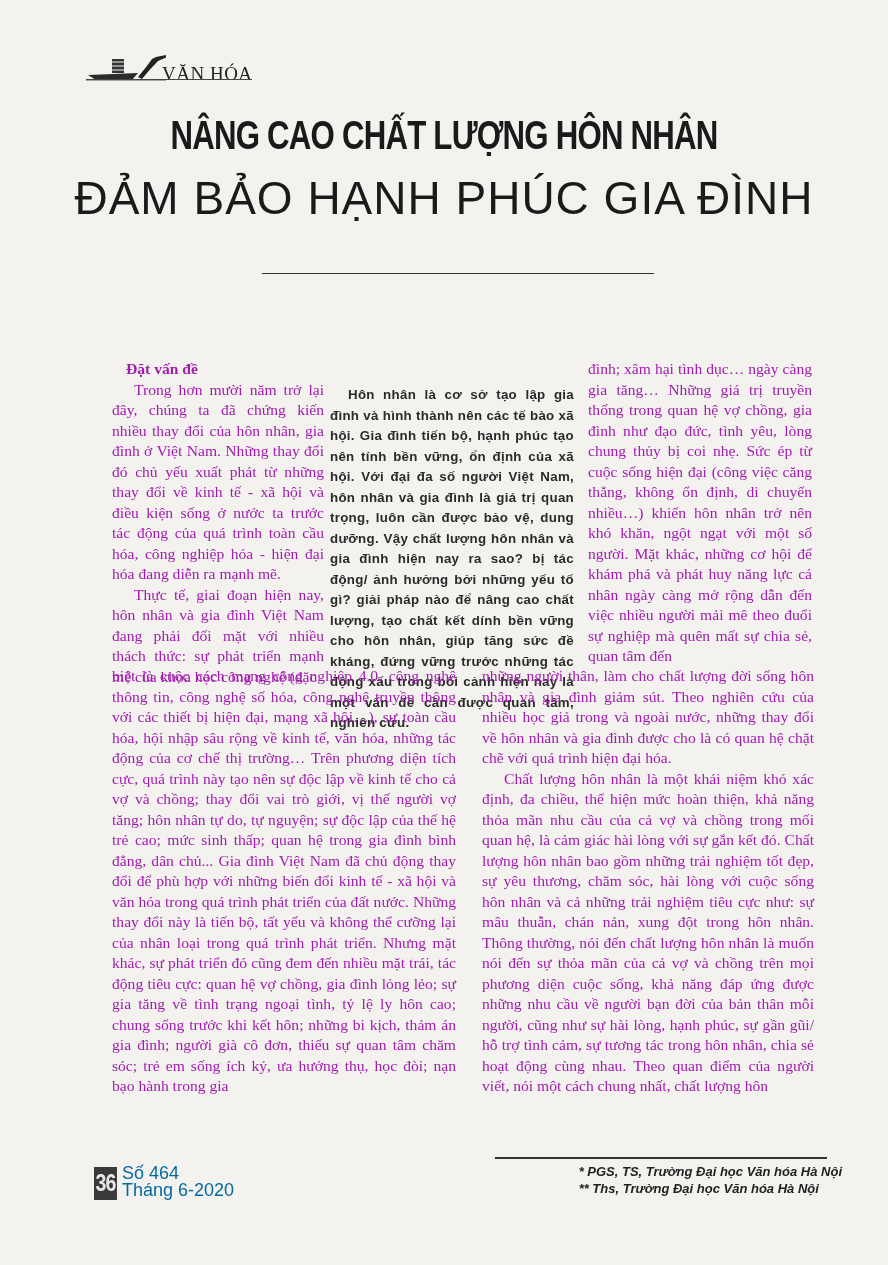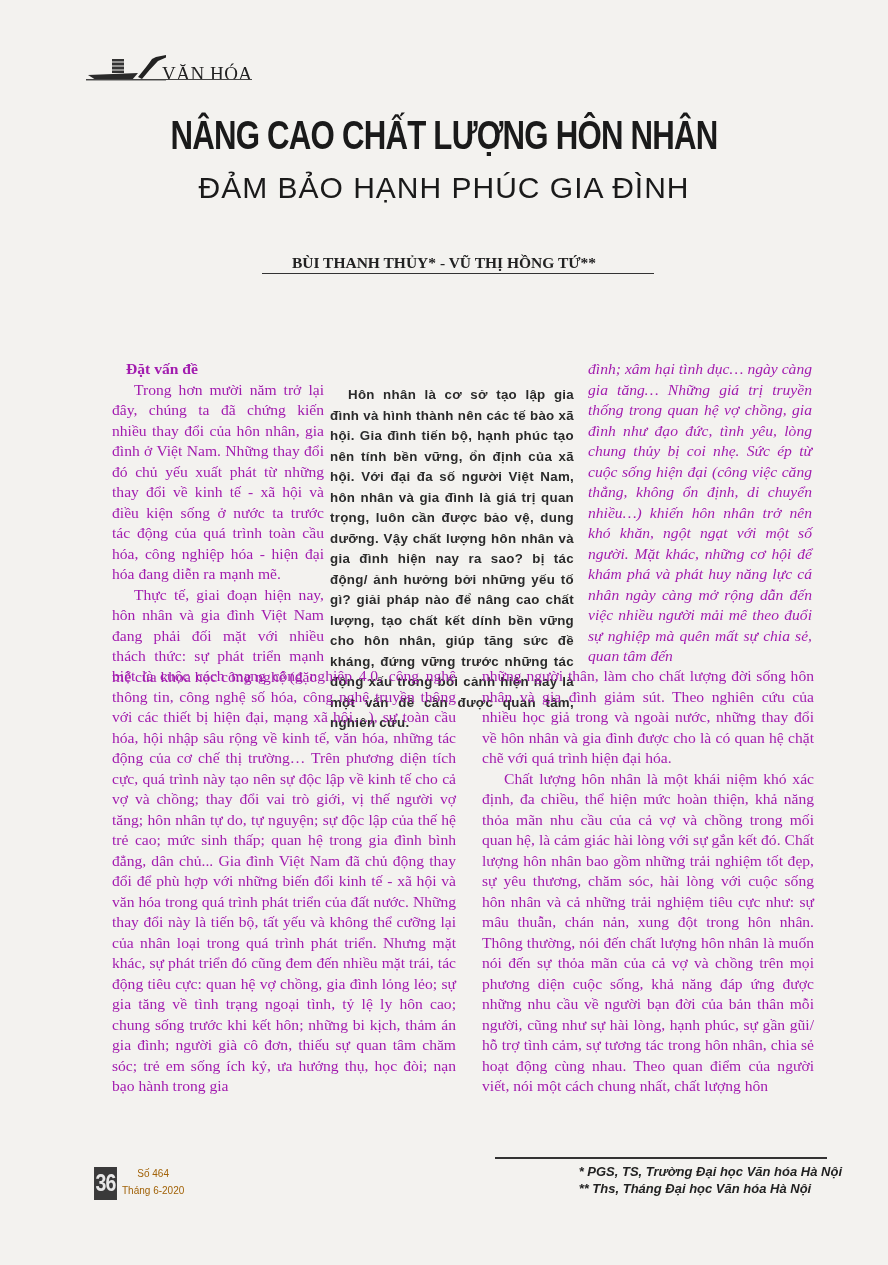--- a/index.html
+++ b/index.html
@@ -25,21 +25,21 @@
   
   .title-1 {
     position: absolute; left: 0; width: 888px; top: 112px; text-align: center;
     font-family: "Liberation Sans", sans-serif; font-weight: bold;
     font-size: 40px; letter-spacing: -1px; color: #1a1a1a;
     transform: scaleX(0.78); transform-origin: center;
   }
   .title-2 {
     position: absolute; left: 0; width: 888px; top: 170px; text-align: center;
     font-family: "Liberation Sans", sans-serif; font-weight: normal;
-    font-size: 30px; letter-spacing: 1px; color: #1a1a1a;
+    font-size: 46px; letter-spacing: 1px; color: #1a1a1a;
   }
   .authors {
     position: absolute; left: 0; width: 888px; top: 253px; text-align: center;
     font-family: "Liberation Serif", serif; font-weight: bold; font-size: 15.5px; color: #222;
   }
   .authors-rule { position: absolute; left: 262px; top: 272px; width: 392px; height: 1px; background: #333; }
 
   
   .col {
     position: absolute;
@@ -51,36 +51,36 @@
   .col p.noindent { text-indent: 0; }
   .h-section { font-weight: bold; text-indent: 0 !important; font-size: 15.6px; margin-left: 14px !important; }
 
   .col-left-top { left: 112px; top: 358px; width: 212px; }
   .col-abstract {
     left: 330px; top: 357px; width: 244px;
     font-family: "Liberation Sans", sans-serif; font-weight: bold;
     font-size: 13.3px; line-height: 20.5px; color: #2a2a2a; letter-spacing: 0.3px; margin-top: 27px;
   }
   .col-abstract p { text-indent: 18px; }
-  .col-right-top { left: 588px; top: 358px; width: 224px; font-style: italic; }
+  .col-right-top { left: 588px; top: 358px; width: 224px; }
   .col-left-wide { left: 112px; top: 665px; width: 344px; }
   .col-right-wide { left: 482px; top: 665px; width: 332px; }
 
   
   .footer-rule { position: absolute; left: 495px; top: 1156px; width: 332px; height: 1.5px; background: #333; }
   .page-num-box {
     position: absolute; left: 92px; top: 1166px; width: 27px; height: 33px;
     background: #3a3a3a; color: #e8e8e8;
     font-family: "Liberation Sans", sans-serif; font-size: 23px; font-weight: bold;
     text-align: center; line-height: 33px; letter-spacing: -1px;
     transform: scaleX(0.85);
   }
   .issue {
     position: absolute; left: 122px; top: 1164px;
-    font-family: "Liberation Sans", sans-serif; font-size: 10px; line-height: 17px; color: #a16207; text-align: center;
+    font-family: "Liberation Sans", sans-serif; font-size: 18px; line-height: 17px; color: #0369a1;
   }
   .affil {
     position: absolute; right: 60px; top: 1162px; text-align: left;
     font-family: "Liberation Sans", sans-serif; font-size: 13px; line-height: 17px;
     font-weight: bold; font-style: italic; color: #222;
   }
 </style>
 </head>
 <body>
 
@@ -95,21 +95,20 @@
       <line x1="26" y1="17" x2="38" y2="17" stroke="#f3f2ef" stroke-width="1"></line>
       <path d="M52 24 Q62 12 66 6 L70 4 L90 0 L72 8 Q64 16 56 26 Z" fill="#222"></path>
       <line x1="0" y1="27" x2="80" y2="27" stroke="#555" stroke-width="1"></line>
     </svg>
     <div class="section-label">VĂN HÓA</div>
   </div>
   <div class="header-rule"></div>
 
   <div class="title-1">NÂNG CAO CHẤT LƯỢNG HÔN NHÂN</div>
   <div class="title-2">ĐẢM BẢO HẠNH PHÚC GIA ĐÌNH</div>
-  <div class="authors">BÙI THANH THỦY* - VŨ THỊ HỒNG TỨ**</div>
   <div class="authors-rule"></div>
 
   <div class="col col-left-top">
     <p class="h-section">Đặt vấn đề</p>
     <p>Trong hơn mười năm trở lại đây, chúng ta đã chứng kiến nhiều thay đổi của hôn nhân, gia đình ở Việt Nam. Những thay đổi đó chủ yếu xuất phát từ những thay đổi về kinh tế - xã hội và điều kiện sống ở nước ta trước tác động của quá trình toàn cầu hóa, công nghiệp hóa - hiện đại hóa đang diễn ra mạnh mẽ.</p>
     <p>Thực tế, giai đoạn hiện nay, hôn nhân và gia đình Việt Nam đang phải đối mặt với nhiều thách thức: sự phát triển mạnh mẽ của khoa học công nghệ (đặc</p>
   </div>
 
   <div class="col col-abstract">
     <p>Hôn nhân là cơ sở tạo lập gia đình và hình thành nên các tế bào xã hội. Gia đình tiến bộ, hạnh phúc tạo nên tính bền vững, ổn định của xã hội. Với đại đa số người Việt Nam, hôn nhân và gia đình là giá trị quan trọng, luôn cần được bảo vệ, dung dưỡng. Vậy chất lượng hôn nhân và gia đình hiện nay ra sao? bị tác động/ ảnh hưởng bởi những yếu tố gì? giải pháp nào để nâng cao chất lượng, tạo chất kết dính bền vững cho hôn nhân, giúp tăng sức đề kháng, đứng vững trước những tác động xấu trong bối cảnh hiện nay là một vấn đề cần được quan tâm, nghiên cứu.</p>
@@ -129,16 +128,16 @@
   </div>
 
   <div class="footer-rule"></div>
   <div class="page-num-box">36</div>
   <div class="issue">
     <div>Số 464</div>
     <div>Tháng 6-2020</div>
   </div>
   <div class="affil">
     <div>* PGS, TS, Trường Đại học Văn hóa Hà Nội</div>
-    <div>** Ths, Tháng Đại học Văn hóa Hà Nội</div>
+    <div>** Ths, Trường Đại học Văn hóa Hà Nội</div>
   </div>
 
 </div>
 
 </body></html>

